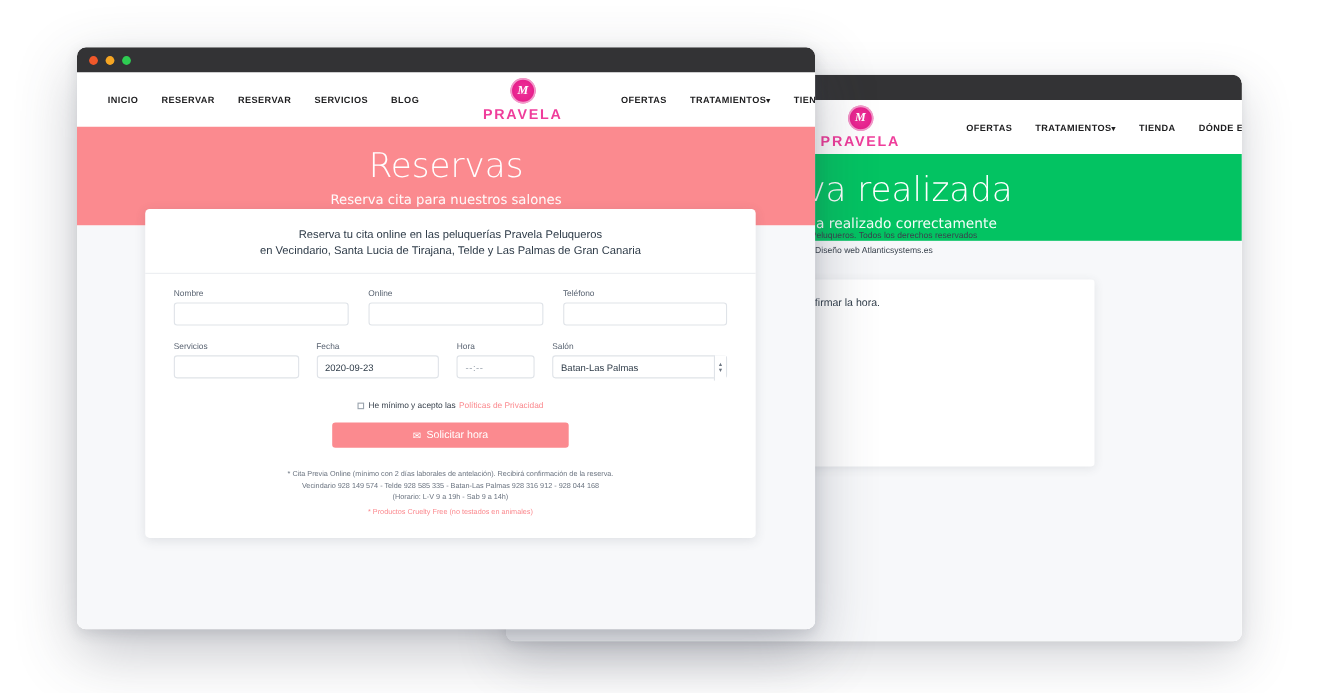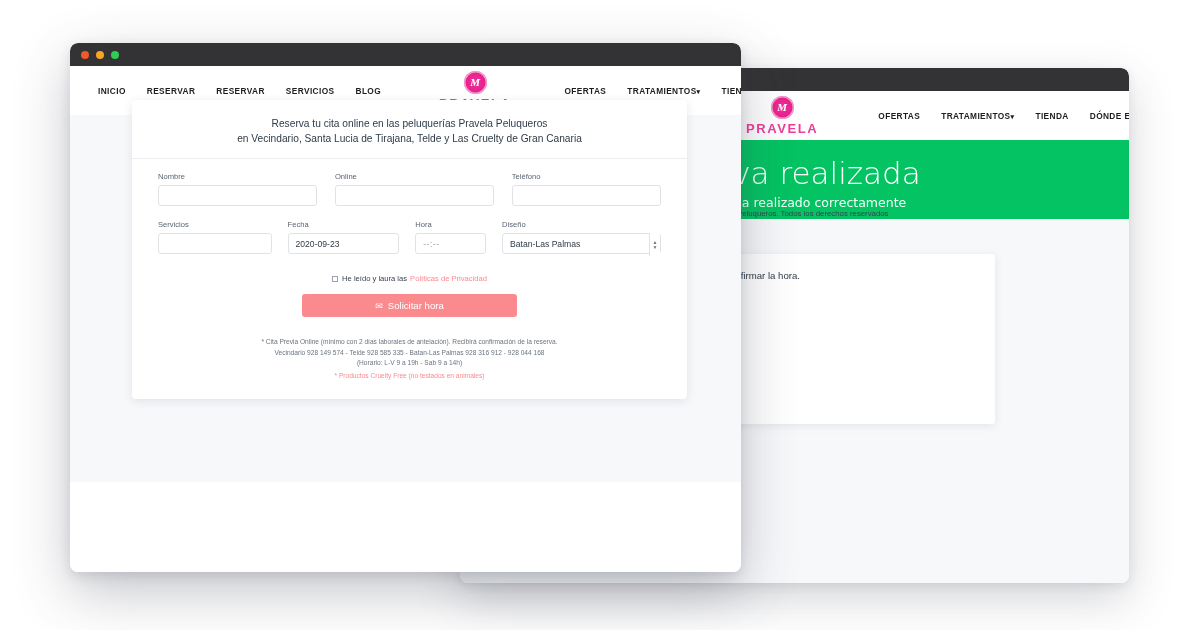--- a/index.html
+++ b/index.html
@@ -134,20 +134,21 @@
             <li>+34600 200 100</li>
             <li>Corte</li>
             <li>25/09/2020</li>
             <li>16:00</li>
             <li>Batan-Las Palmas</li>
           </ul>
         </div>
 
         <div class="footer-copy" style="position:absolute; left:0; right:0; top:-38px;">
           <div>© Pravela Peluqueros. Todos los derechos reservados</div>
+          <div>Diseño web Atlanticsystems.es</div>
         </div>
       </div>
     </div>
   </div>
 
   <div class="window win-shadow-front" style="left:70px; top:43px; width:671px; height:529px;">
     <div class="titlebar">
       <span class="dot red"></span>
       <span class="dot yellow"></span>
       <span class="dot green"></span>
@@ -167,28 +168,32 @@
           <div class="brand-name">PRAVELA</div>
         </div>
         <ul class="nav-list" style="margin-left:37px;">
           <li class="nav-item"><span>OFERTAS</span></li>
           <li class="nav-item"><span>TRATAMIENTOS</span><span class="nav-caret">▾</span></li>
           <li class="nav-item"><span>TIENDA</span></li>
 
         </ul>
       </div>
 
+      <div class="hero pink" style="height:90px;">
+        <div class="hero-title" style="font-size:31px; line-height:36px;">Reservas</div>
+        <div class="hero-sub" style="font-size:12px; margin-top:5px;">Reserva cita para nuestros salones</div>
+      </div>
 
       <div class="page-body" style="height:367px; position:relative;">
 
         <div class="card" style="position:absolute; left:62px; top:-15px; width:555px;">
 
           <div class="card-head">
             <div>Reserva tu cita online en las peluquerías Pravela Peluqueros</div>
-            <div>en Vecindario, Santa Lucia de Tirajana, Telde y Las Cruelty de Gran Canaria</div>
+            <div>en Vecindario, Santa Lucia de Tirajana, Telde y Las Palmas de Gran Canaria</div>
           </div>
 
           <div class="form-area">
 
             <div class="frow" style="gap:18px;">
               <div class="fgroup" style="width:165px;">
                 <div class="flabel">Nombre</div>
                 <div class="finput empty"></div>
               </div>
               <div class="fgroup" style="width:165px;">
@@ -208,32 +213,32 @@
               </div>
               <div class="fgroup" style="width:123px;">
                 <div class="flabel">Fecha</div>
                 <div class="finput">2020-09-23</div>
               </div>
               <div class="fgroup" style="width:78px;">
                 <div class="flabel">Hora</div>
                 <div class="finput placeholder">--:--</div>
               </div>
               <div class="fgroup" style="width:175px;">
-                <div class="flabel">Diseño</div>
+                <div class="flabel">Salón</div>
                 <div class="finput fselect">
                   <span>Batan-Las Palmas</span>
                   <span class="sel-arrow">▲<br>▼</span>
                 </div>
               </div>
             </div>
 
 
             <div class="consent">
               <span class="cbox"></span>
-              <span>He leído y laura las</span>
+              <span>He mínimo y acepto las</span>
               <span class="consent-link">Políticas de Privacidad</span>
             </div>
 
             <div class="submit">
               <span class="mail-glyph">✉</span>
               <span>Solicitar hora</span>
             </div>
 
             <div class="notes">
               <div class="note">* Cita Previa Online (mínimo con 2 días laborales de antelación). Recibirá confirmación de la reserva.</div>

